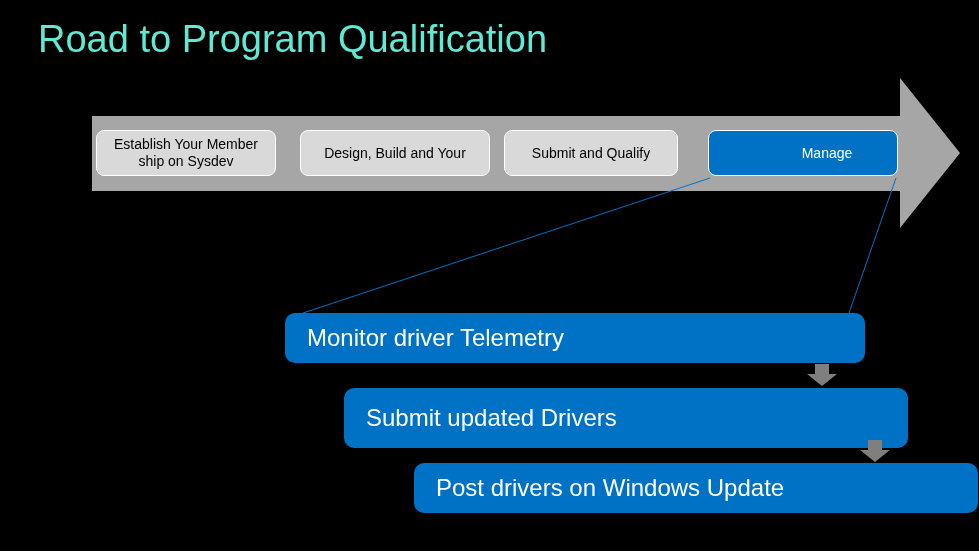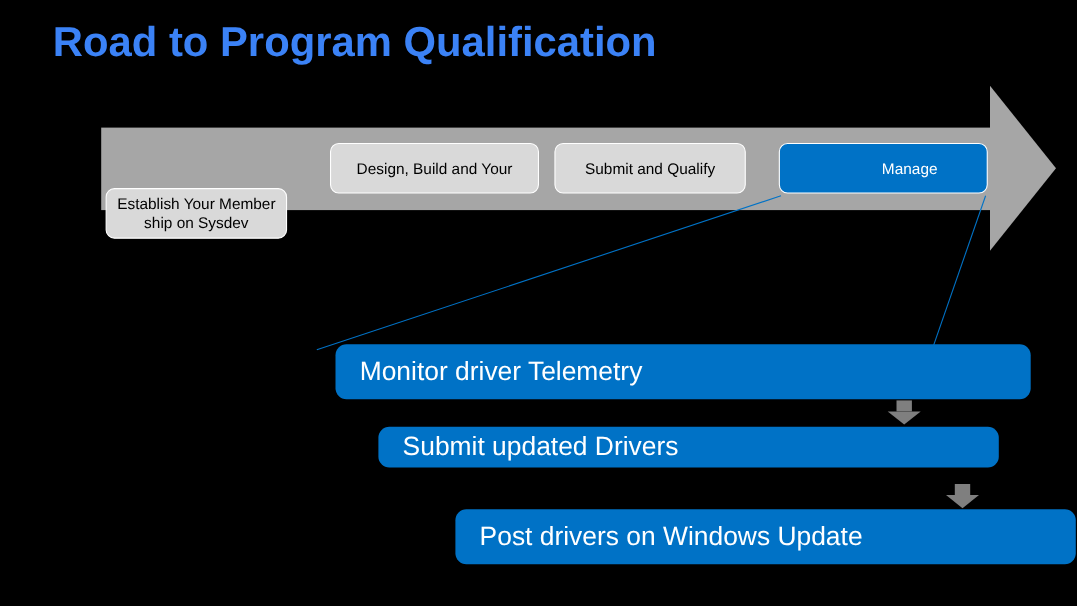--- a/index.html
+++ b/index.html
@@ -9,23 +9,22 @@
     background: #000;
     font-family: "Segoe UI", "Segoe UI Light", Arial, sans-serif;
     position: relative;
     overflow: hidden;
   }
   .title {
     position: absolute;
     top: 18px;
     left: 38px;
     font-size: 38px;
-    font-weight: 700;
-    color: #3b82f6;
-    margin-left: 10px;
+    font-weight: 400;
+    color: #5eead4;
   }
   .arrow-bar {
     position: absolute;
     top: 116px;
     left: 92px;
     width: 820px;
     height: 75px;
     background: #a6a6a6;
   }
   .arrow-head {
@@ -54,21 +53,21 @@
     background: #d9d9d9;
     color: #000;
     border: 1px solid #fff;
   }
   .stage-blue {
     background: #0072c6;
     color: #fff;
     border: 1px solid #fff;
   }
   
-  .s1 { left: 96px;  width: 165px; padding: 0 8px; margin-top: 41px; }
+  .s1 { left: 96px;  width: 180px; padding: 0 8px; }
   .s2 { left: 300px; width: 190px; }
   .s3 { left: 504px; width: 174px; }
   .s4 { left: 708px; width: 190px; padding-left: 48px; }
 
   
   svg.lines {
     position: absolute;
     top: 0; left: 0;
     width: 979px; height: 551px;
     pointer-events: none;
@@ -78,22 +77,22 @@
     position: absolute;
     background: #0072c6;
     color: #fff;
     border-radius: 10px;
     display: flex;
     align-items: center;
     font-size: 24px;
     font-weight: 400;
     padding-left: 22px;
   }
-  .d1 { top: 313px; left: 285px; width: 632px; height: 50px; margin-left: 20px; }
-  .d2 { top: 388px; left: 344px; width: 564px; height: 37px; }
+  .d1 { top: 313px; left: 285px; width: 580px; height: 50px; }
+  .d2 { top: 388px; left: 344px; width: 564px; height: 60px; }
   .d3 { top: 463px; left: 398px; width: 564px; height: 50px; margin-left: 16px; }
 
   .down-arrow {
     position: absolute;
     width: 30px;
     height: 22px;
   }
   .down-arrow .shaft {
     position: absolute;
     left: 8px;

